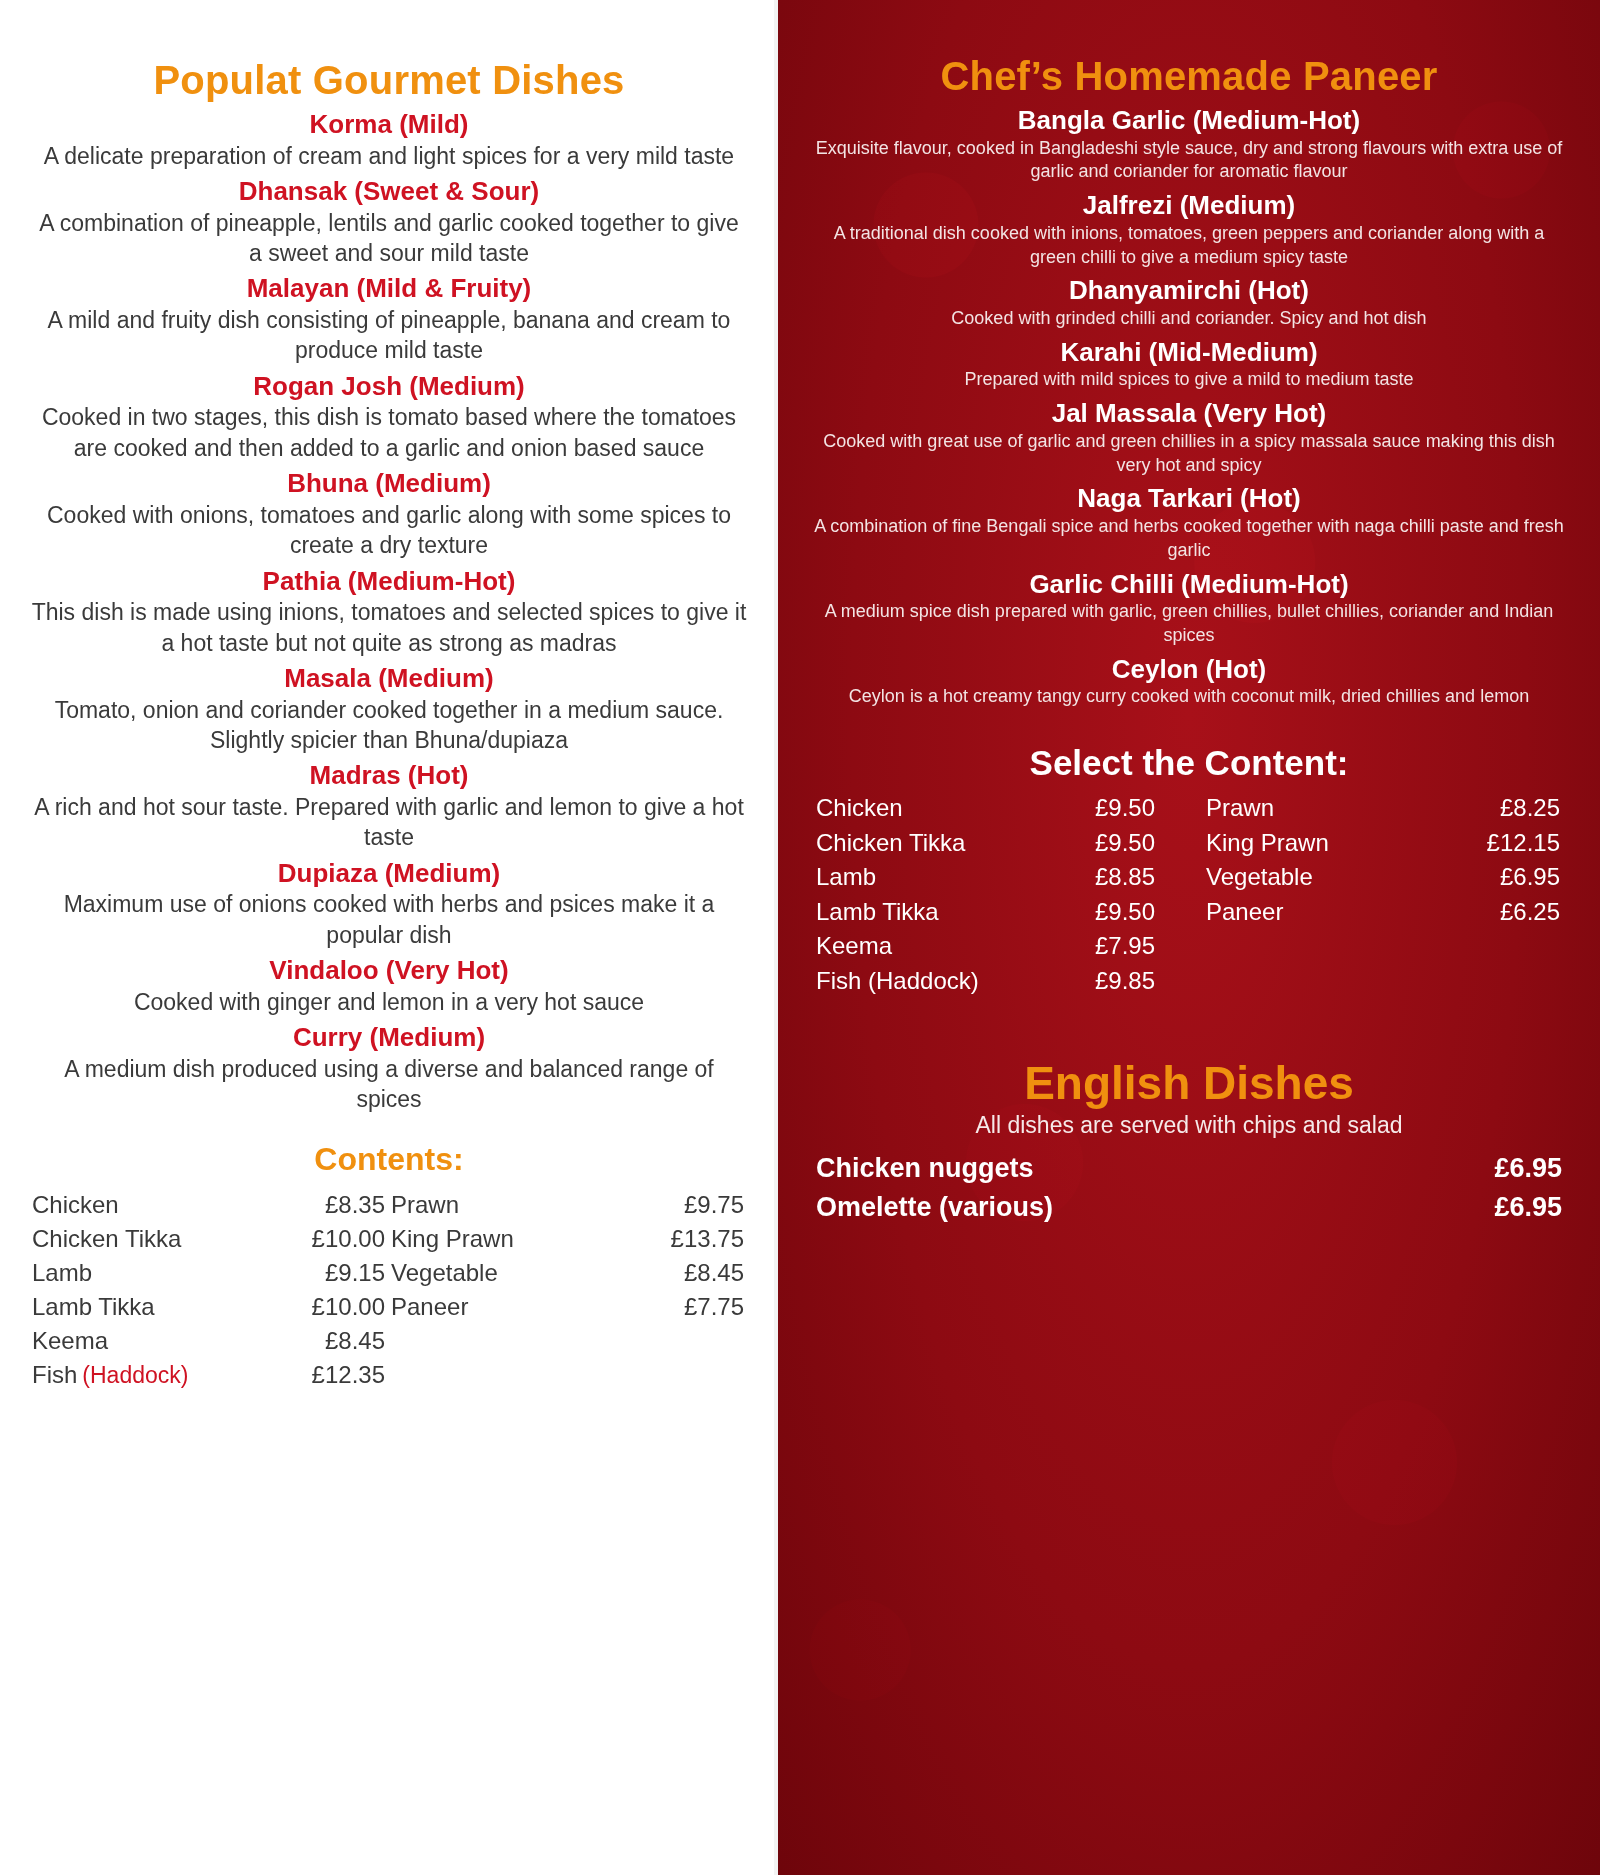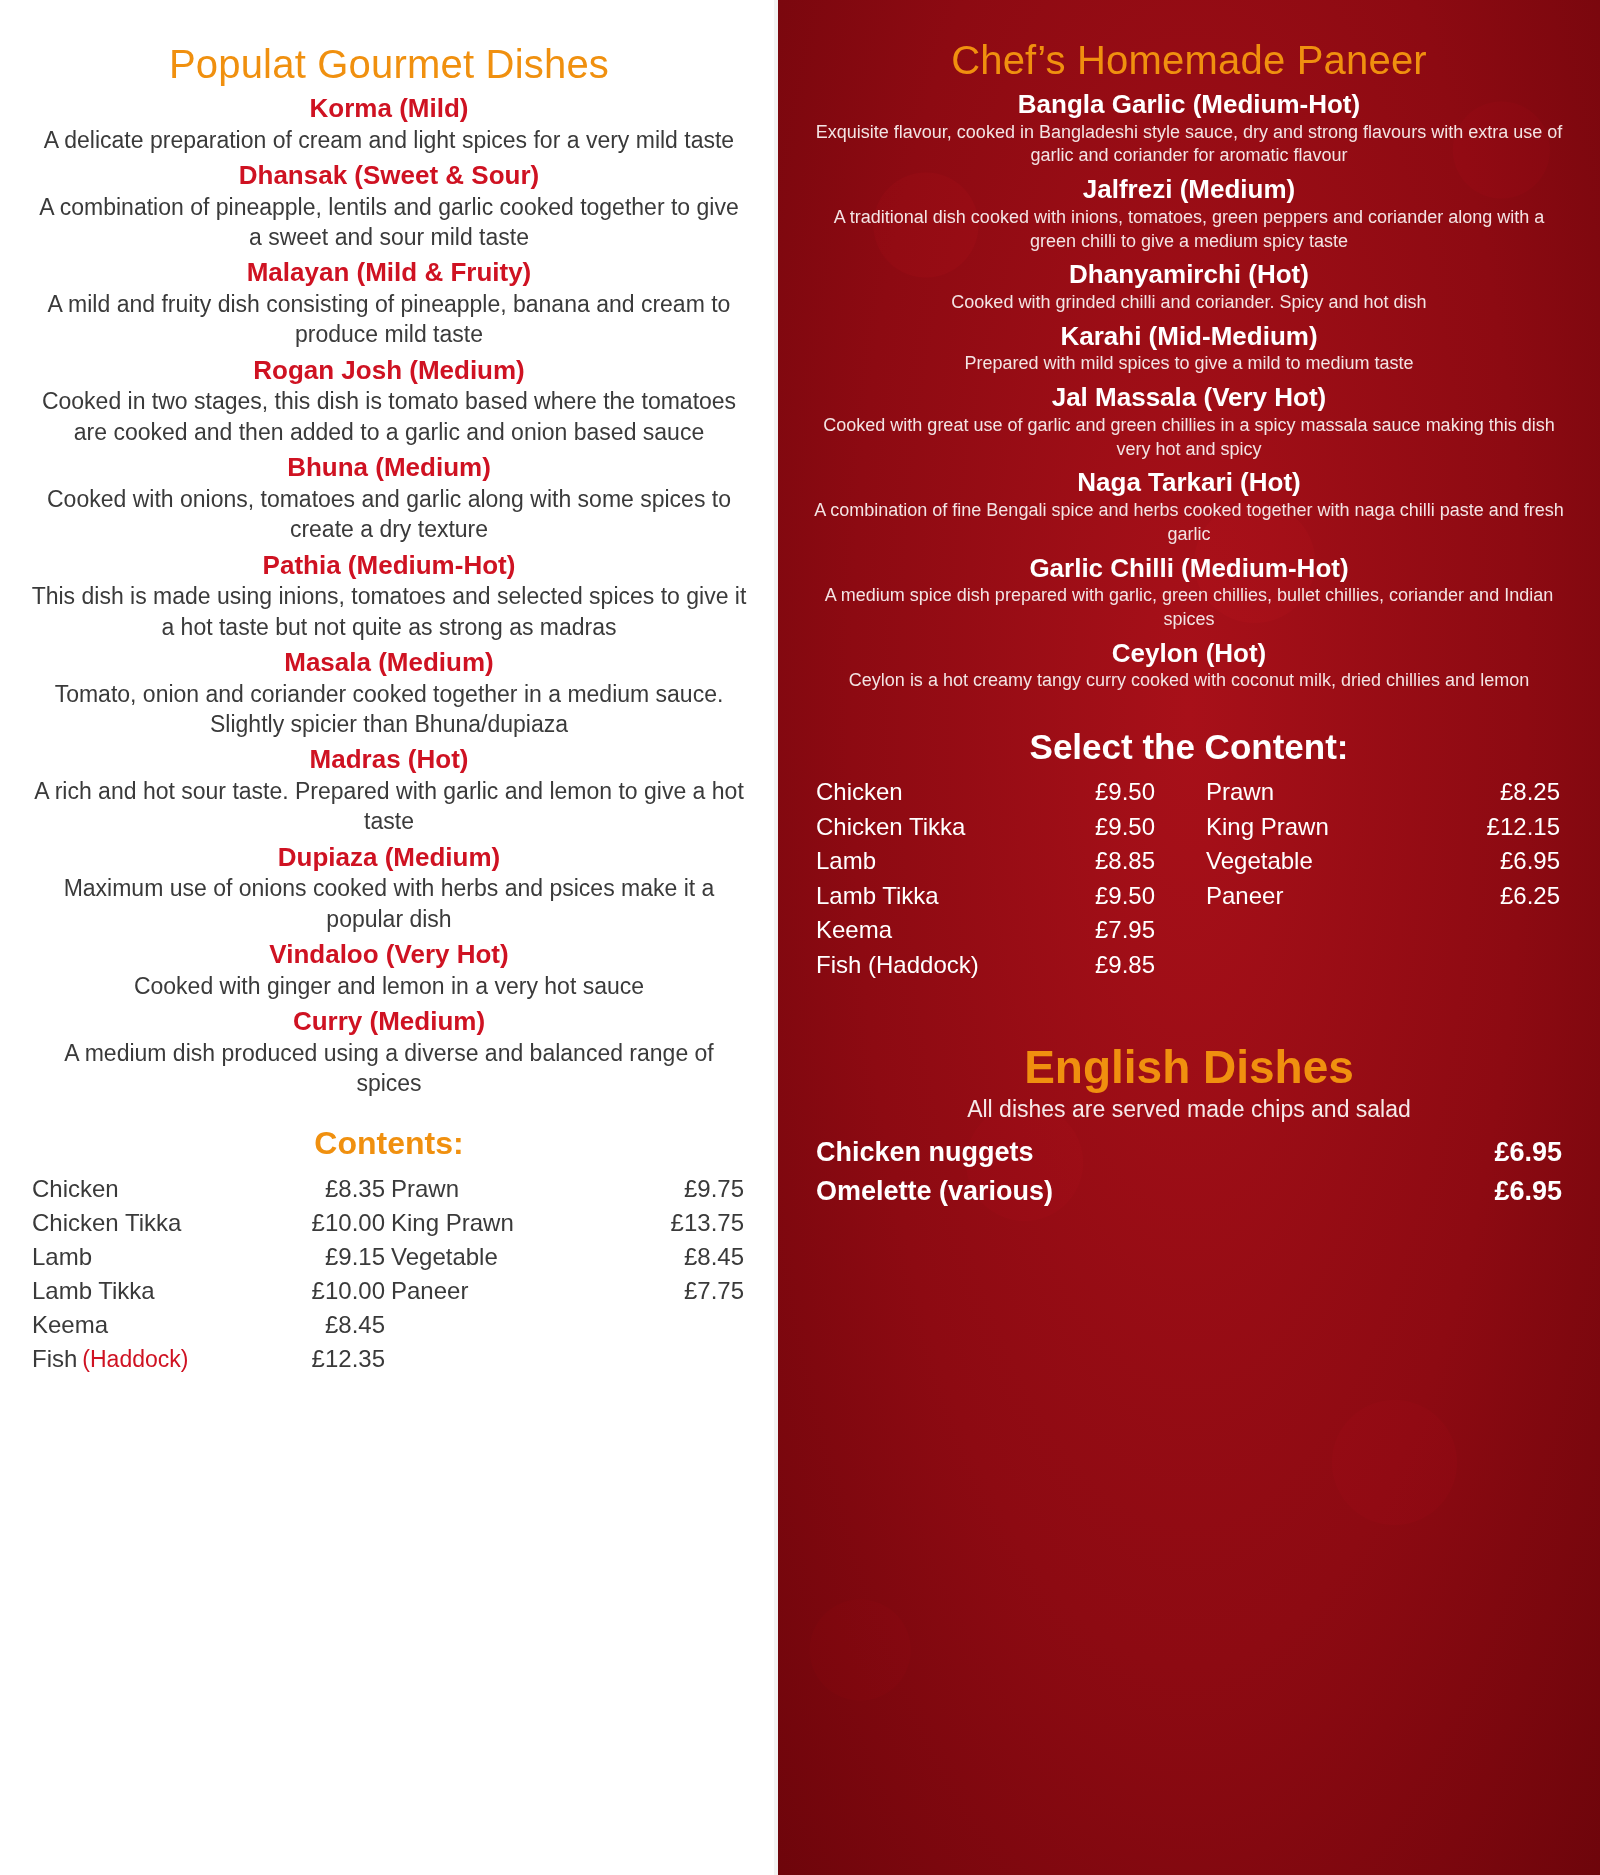--- a/index.html
+++ b/index.html
@@ -51,24 +51,24 @@
       radial-gradient(circle at 10% 88%, rgba(255,255,255,0.035) 0 50px, transparent 51px),
       radial-gradient(ellipse at 50% 38%, #a81019 0%, #8d0a12 58%, #6e050b 100%);
     background-blend-mode: overlay, overlay, overlay, overlay, overlay, overlay, normal;
     color: #ffffff;
   }
   .right-panel .inner { position: relative; z-index: 2; }
 
   
   h1.section-title {
     font-size: 40px;
-    font-weight: normal;
+    font-weight: bold;
     color: #f0900f;
     text-align: center;
-    margin: 0 0 6px 0;
+    margin: 16px 0 6px 0;
     letter-spacing: 0.2px;
   }
   h1.section-title.orange-bright { color: #f0900f; }
 
   .dish { text-align: center; margin: 0 0 0 0; }
   .dish-name {
     font-size: 26px;
     font-weight: bold;
     color: #cf1222;
     margin: 5px 0 1px 0;
@@ -339,21 +339,21 @@
               <span class="price">£6.95</span>
             </div>
             <div class="price-row">
               <span class="item">Paneer</span>
               <span class="price">£6.25</span>
             </div>
           </div>
       </div>
 
       <h1 class="english-title">English Dishes</h1>
-      <div class="english-note">All dishes are served made chips and salad</div>
+      <div class="english-note">All dishes are served with chips and salad</div>
       <div id="english-items">
           <div class="english-row">
             <span>Chicken nuggets</span>
             <span>£6.95</span>
           </div>
           <div class="english-row">
             <span>Omelette (various)</span>
             <span>£6.95</span>
           </div>
         </div>

